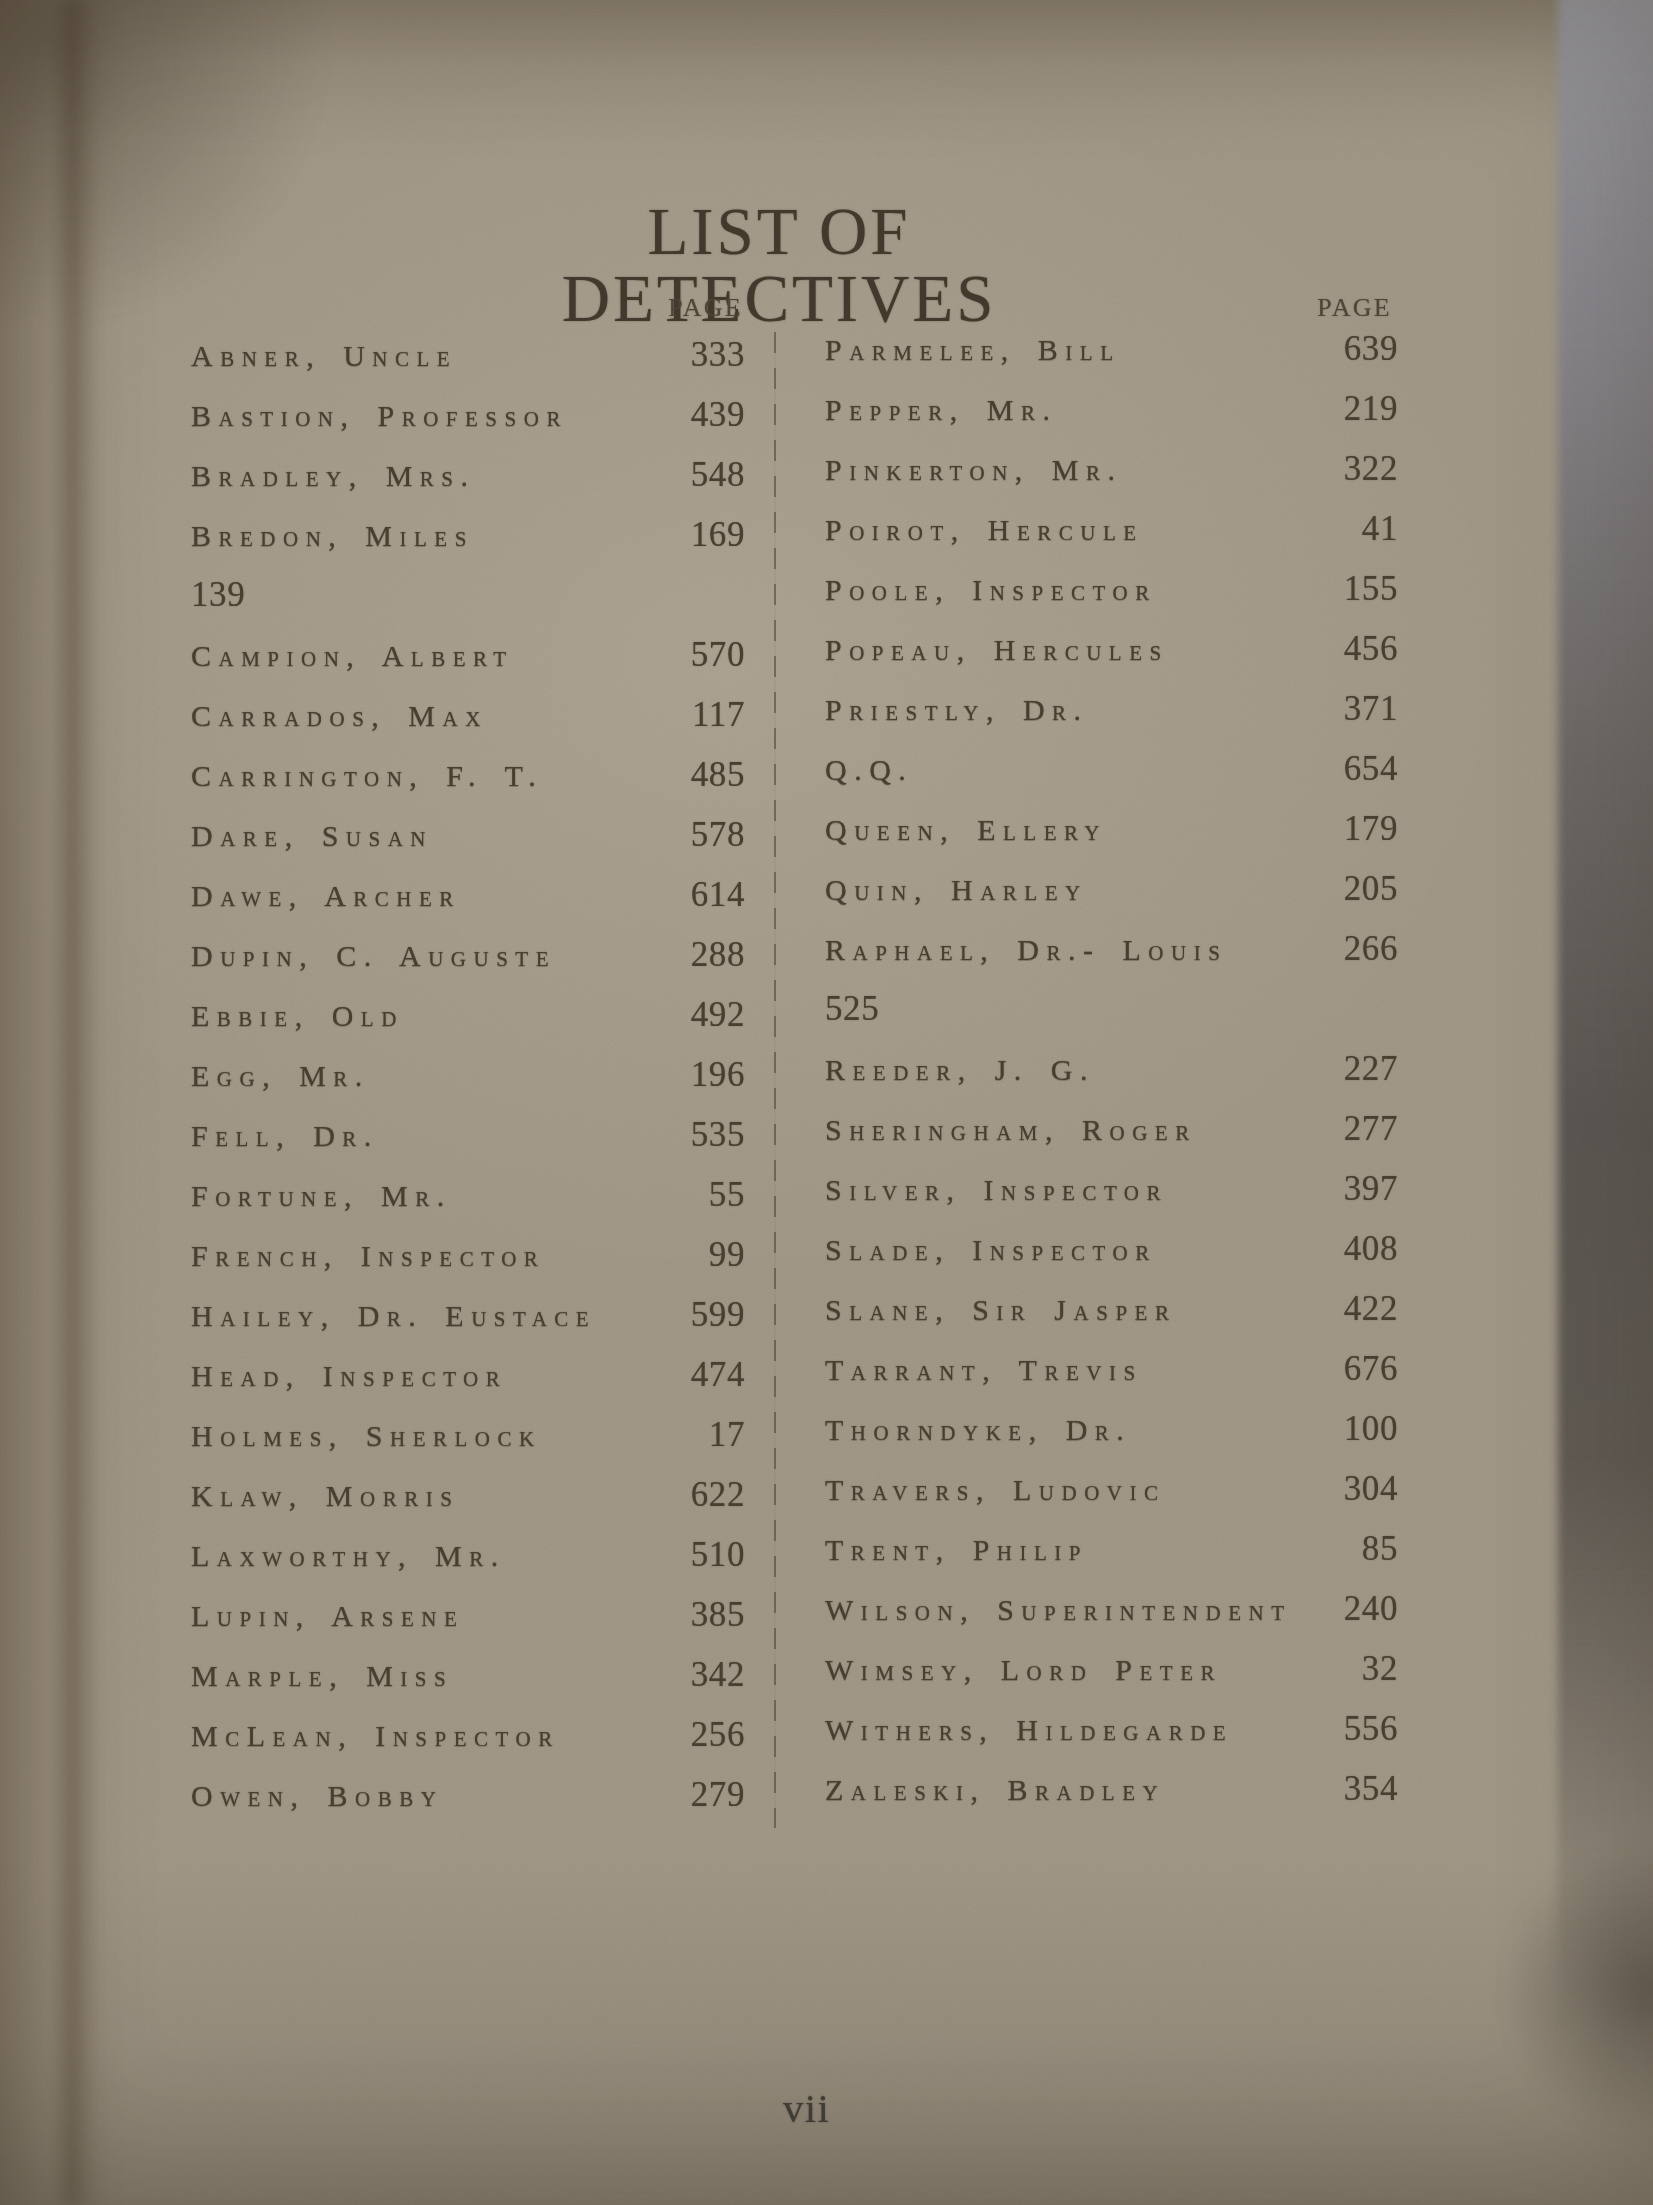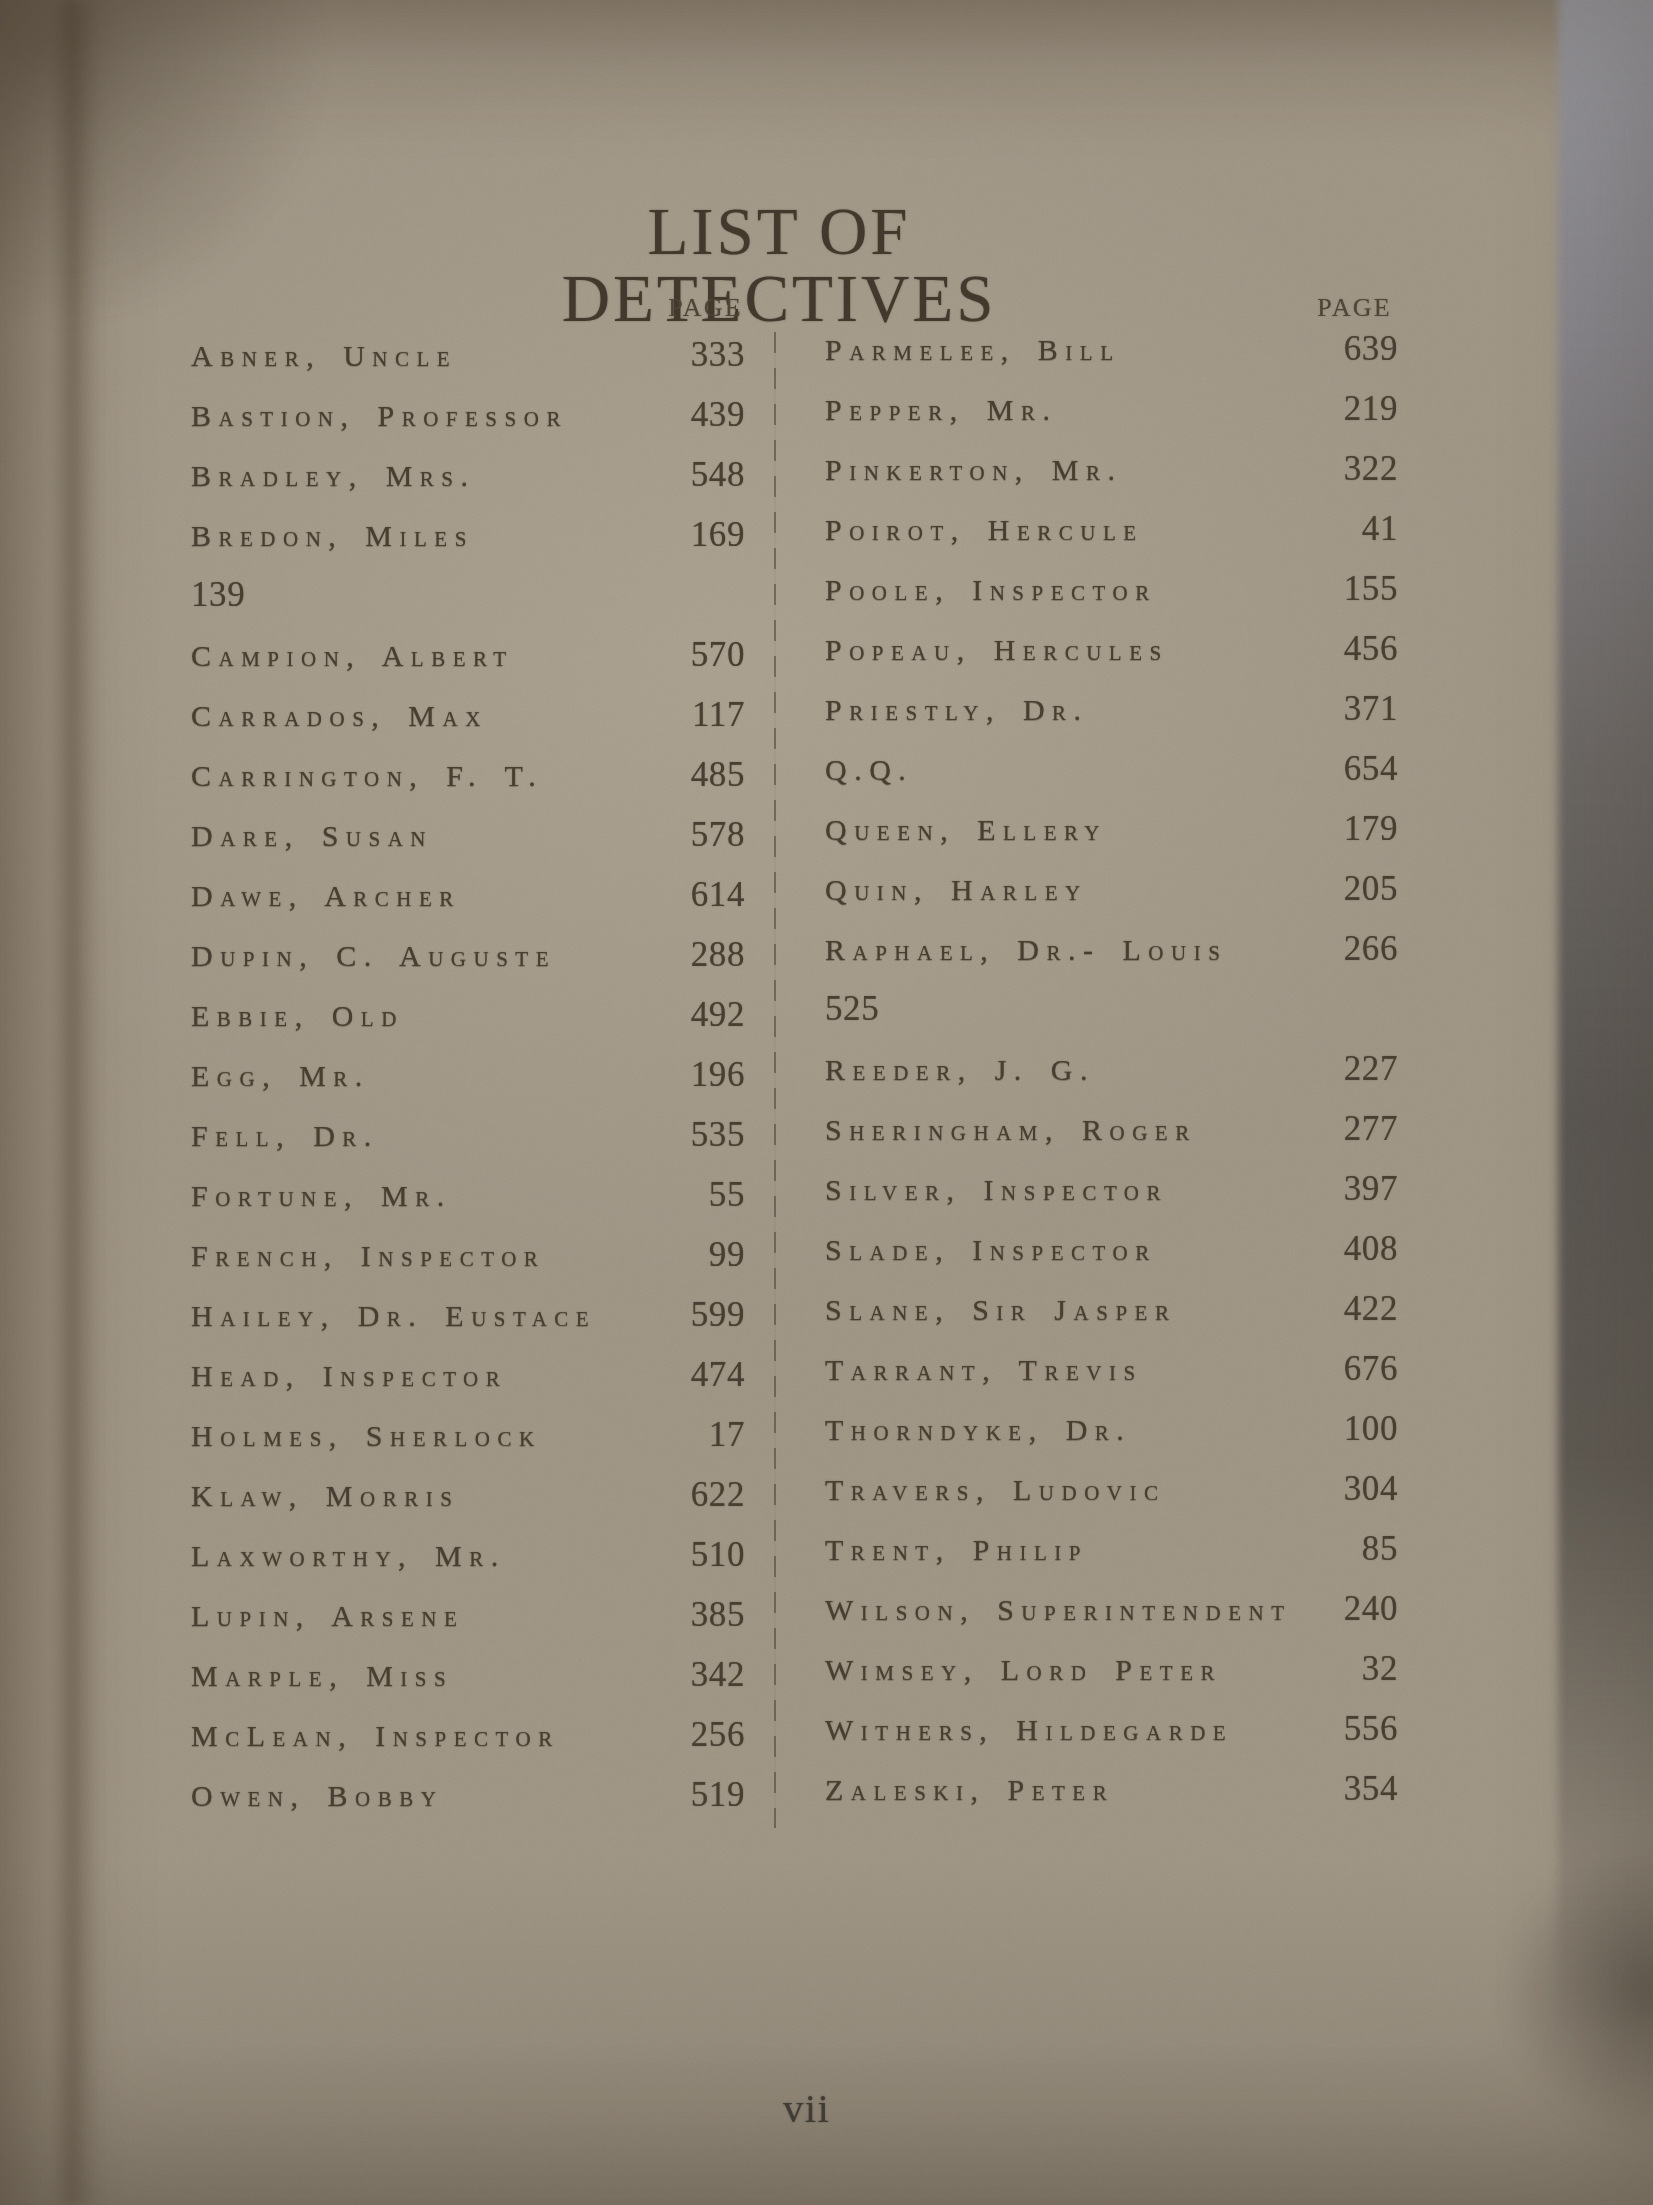--- a/index.html
+++ b/index.html
@@ -186,21 +186,21 @@
         <div class="row">
         <span class="nm">Marple, Miss</span>
         <span class="pg">342</span>
       </div>
         <div class="row">
         <span class="nm">McLean, Inspector</span>
         <span class="pg">256</span>
       </div>
         <div class="row">
         <span class="nm">Owen, Bobby</span>
-        <span class="pg">519</span>
+        <span class="pg">279</span>
       </div>
       </div>
 
     <div class="divider"></div>
 
     <div class="col right">
 
     <div class="row">
         <span class="nm">Parmelee, Bill</span>
         <span class="pg">639</span>
@@ -290,21 +290,21 @@
       </div>
         <div class="row">
         <span class="nm">Wimsey, Lord Peter</span>
         <span class="pg">32</span>
       </div>
         <div class="row">
         <span class="nm">Withers, Hildegarde</span>
         <span class="pg">556</span>
       </div>
         <div class="row">
-        <span class="nm">Zaleski, Peter</span>
+        <span class="nm">Zaleski, Bradley</span>
         <span class="pg">354</span>
       </div>
       </div>
 
     <div class="folio">vii</div>
   </div>
 
   <div class="overlay gutter-shadow"></div>
   <div class="overlay corner-shadow-tl"></div>
   <div class="overlay right-edge-shadow"></div>

